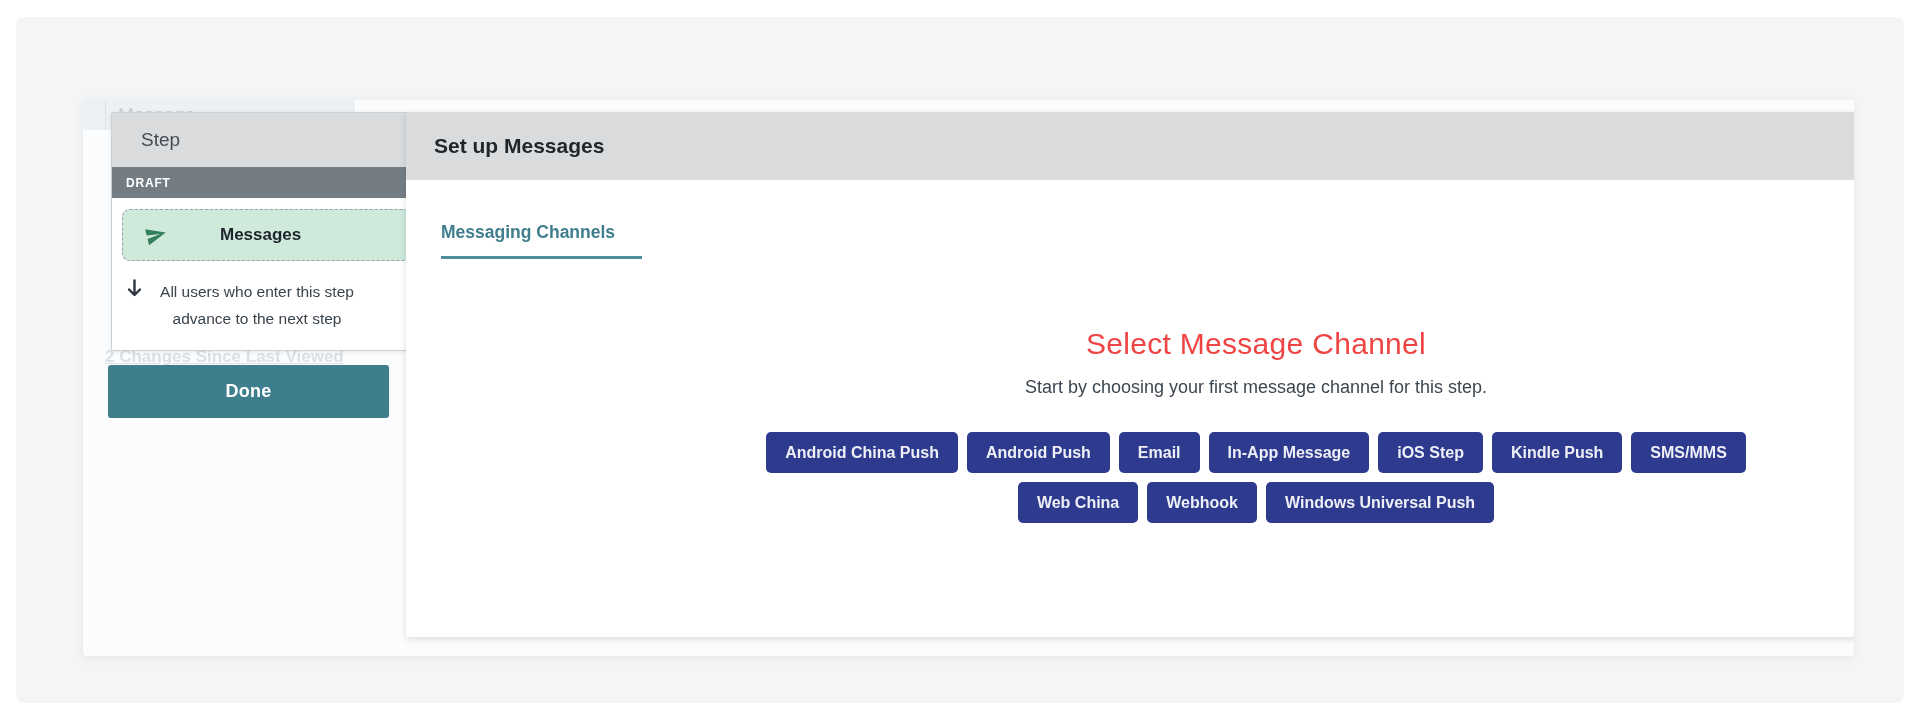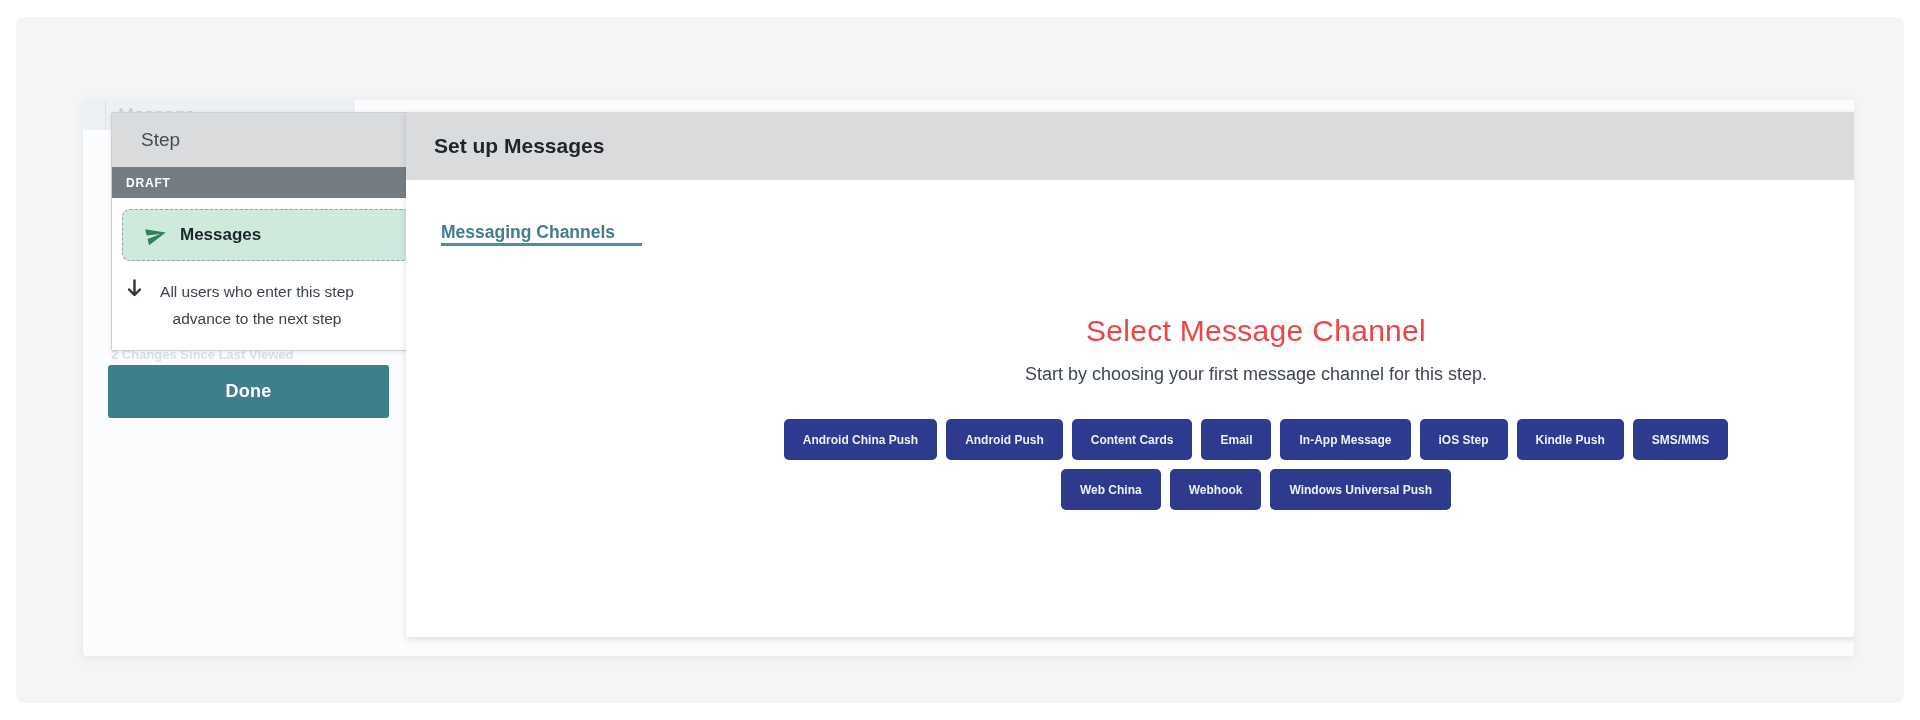--- a/index.html
+++ b/index.html
@@ -12,22 +12,22 @@
     background: #f4f5f6; border-radius: 8px; }
 
   .modal { position: absolute; left: 67px; top: 83px; width: 1771px; height: 556px;
     background: #fbfcfd; border-radius: 4px; box-shadow: 0 2px 10px rgba(30,40,50,0.07);
     overflow: hidden; }
 
   
   .ghost { position: absolute; color: rgba(170,178,186,0.45); }
   .ghost-close { left: 303px; top: 48px; font-size: 26px; font-weight: 400;
     color: rgba(176,183,190,0.55); }
-  .ghost-changes { left: 28px; top: 247px; font-size: 13px; font-weight: 700;
-    color: rgba(150,160,170,0.30); white-space: nowrap; }
+  .ghost-changes { left: 22px; top: 247px; font-size: 17px; font-weight: 700;
+    color: rgba(150,160,170,0.30); white-space: nowrap; text-decoration: underline; }
   .ghost-dropdown { left: 733px; top: 534px; width: 272px; height: 30px;
     background: rgba(210,215,222,0.30); border-radius: 3px; display: flex;
     align-items: center; }
   .ghost-dropdown .gd-divider { width: 1px; height: 30px; background: rgba(190,196,203,0.35);
     margin-left: 22px; }
   .ghost-dropdown .gd-label { margin-left: 12px; font-size: 19px;
     color: rgba(165,172,180,0.50); flex: 1; }
   .ghost-dropdown .gd-chev { margin-right: 16px; color: rgba(165,172,180,0.55);
     font-size: 14px; }
   .ghost-va { left: 1746px; top: 140px; font-size: 20px; color: rgba(190,196,203,0.55); }
@@ -38,21 +38,21 @@
     box-shadow: 0 1px 4px rgba(40,50,60,0.10); }
   .step-header { height: 54px; background: var(--header-gray, #d9dbdd);
     display: flex; align-items: center; padding-left: 29px;
     font-size: 19px; color: #434c54; }
   .draft-bar { height: 31px; background: var(--draft-gray, #757d84); display: flex;
     align-items: center; padding-left: 14px; color: #ffffff; font-size: 12px;
     font-weight: 700; letter-spacing: 0.8px; }
   .step-body { background: #ffffff; padding: 11px 10px 18px 10px; }
   .messages-chip { position: relative; height: 52px; background: var(--mint, #cfe9db);
     border: 1px dashed #99a1a8; border-radius: 8px; display: flex; align-items: center;
-    padding-left: 22px; cursor: pointer; }
+    padding-left: 22px; cursor: pointer; gap: 40px; }
   .messages-chip .chip-label { margin-left: 13px; font-size: 17px; font-weight: 700;
     color: #1d242b; }
   .chip-connector { position: absolute; right: -13px; top: 50%; margin-top: -9px;
     width: 0; height: 0; border-top: 9px solid transparent;
     border-bottom: 9px solid transparent; border-left: 12px solid #93a0ac; }
   .step-desc { display: flex; margin: 17px 2px 0 4px; }
   .step-desc .arrow-wrap { flex: 0 0 24px; padding-top: 1px; }
   .step-desc .desc-text { width: 214px; text-align: center; font-size: 15.5px;
     line-height: 1.75; color: #39434c; }
   .done-button { margin-top: 14px; margin-left: -3px; width: 281px; height: 53px;
@@ -60,34 +60,34 @@
     font-weight: 700; letter-spacing: 0.3px; border: none; border-radius: 3px;
     display: flex; align-items: center; justify-content: center; cursor: pointer; }
 
   
   .main-panel { position: absolute; left: 323px; top: 12px; width: 1700px; height: 525px;
     background: #ffffff; border-radius: 3px; box-shadow: 0 2px 6px rgba(40,50,60,0.16); }
   .main-header { height: 68px; background: var(--header-gray, #d9dbdd);
     border-radius: 3px 3px 0 0; display: flex; align-items: center; padding-left: 28px;
     font-size: 21px; font-weight: 700; color: #20262c; }
   .tabs { display: flex; gap: 23px; margin: 42px 0 0 35px; }
-  .tab { font-size: 17.5px; font-weight: 700; padding-bottom: 0; cursor: pointer;
+  .tab { font-size: 17.5px; font-weight: 700; padding-bottom: 13px; cursor: pointer;
     white-space: nowrap; }
   .tab.active { color: var(--accent-teal, #3e7d8c); padding-right: 27px;
     border-bottom: 3px solid var(--tab-underline, #4f8e9b); }
   .tab.inactive { color: #5c646b; padding-right: 45px; padding-bottom: 14px;
     border-bottom: 2px solid #8d9195; }
   .channel-select { text-align: center; }
   .cs-heading { margin-top: 68px; font-size: 30px; font-weight: 300;
     letter-spacing: 0.3px; color: #ef4444; }
   .cs-subheading { margin-top: 16px; font-size: 18px; color: #3d4751; }
   .channel-row { display: flex; justify-content: center; gap: 9px; margin-top: 34px; }
   .channel-row.second { margin-top: 9px; }
   .channel-btn { height: 41px; background: var(--channel-blue, #2d3a8e);
-    color: #eef0f6; font-family: "Liberation Sans", sans-serif; font-size: 12px;
+    color: #eef0f6; font-family: "Liberation Sans", sans-serif; font-size: 16px;
     font-weight: 700; border: none; border-radius: 5px; padding: 0 19px;
     display: flex; align-items: center; cursor: pointer; white-space: nowrap; }
 </style>
 </head>
 <body>
 
 <div class="page">
   <div class="workspace">
     <div class="modal">
 
@@ -131,21 +131,20 @@
         <div class="main-header">Set up Messages</div>
         <div class="tabs">
           <div class="tab active">Messaging Channels</div>
         </div>
         <div class="channel-select">
           <div class="cs-heading">Select Message Channel</div>
           <div class="cs-subheading">Start by choosing your first message channel for this step.</div>
           <div class="channel-row">
               <button class="channel-btn">Android China Push</button>
               <button class="channel-btn">Android Push</button>
-              <button class="channel-btn">Content Cards</button>
               <button class="channel-btn">Email</button>
               <button class="channel-btn">In-App Message</button>
               <button class="channel-btn">iOS Step</button>
               <button class="channel-btn">Kindle Push</button>
               <button class="channel-btn">SMS/MMS</button>
             </div>
           <div class="channel-row second">
               <button class="channel-btn">Web China</button>
               <button class="channel-btn">Webhook</button>
               <button class="channel-btn">Windows Universal Push</button>

